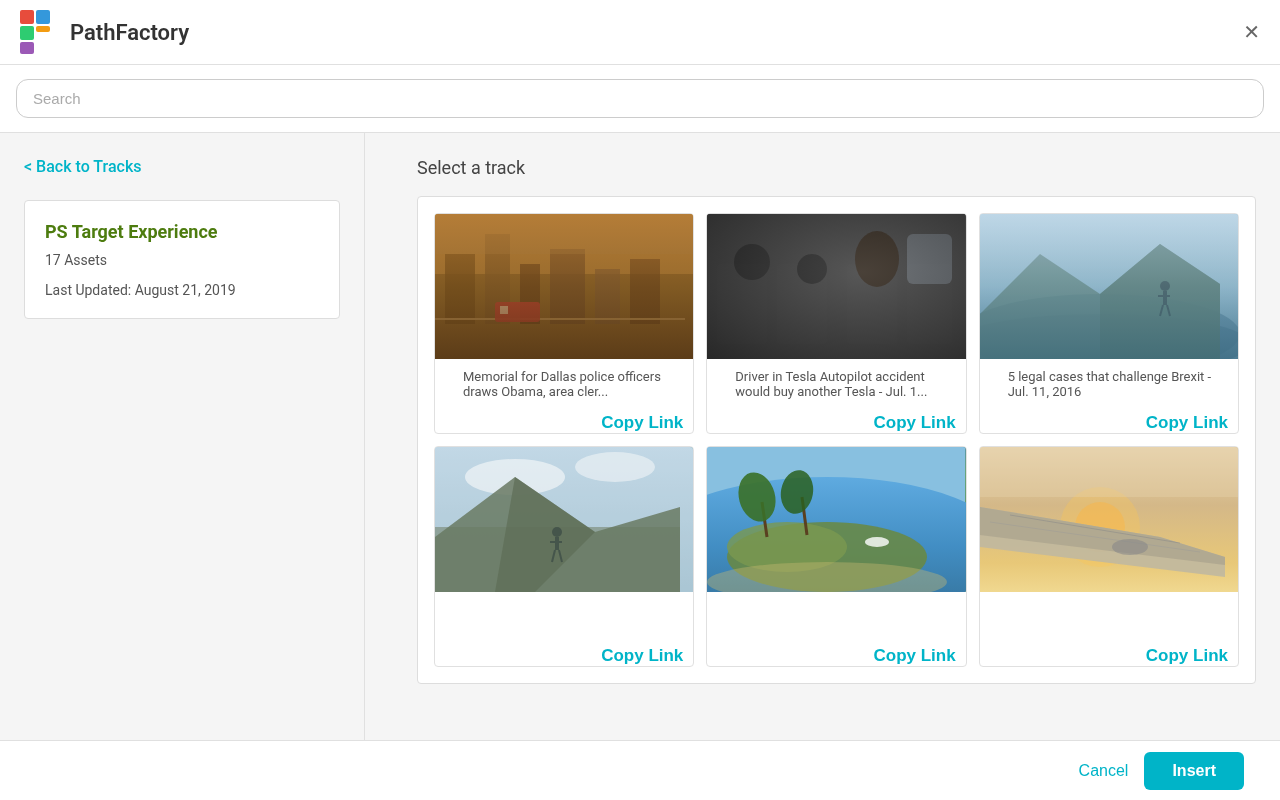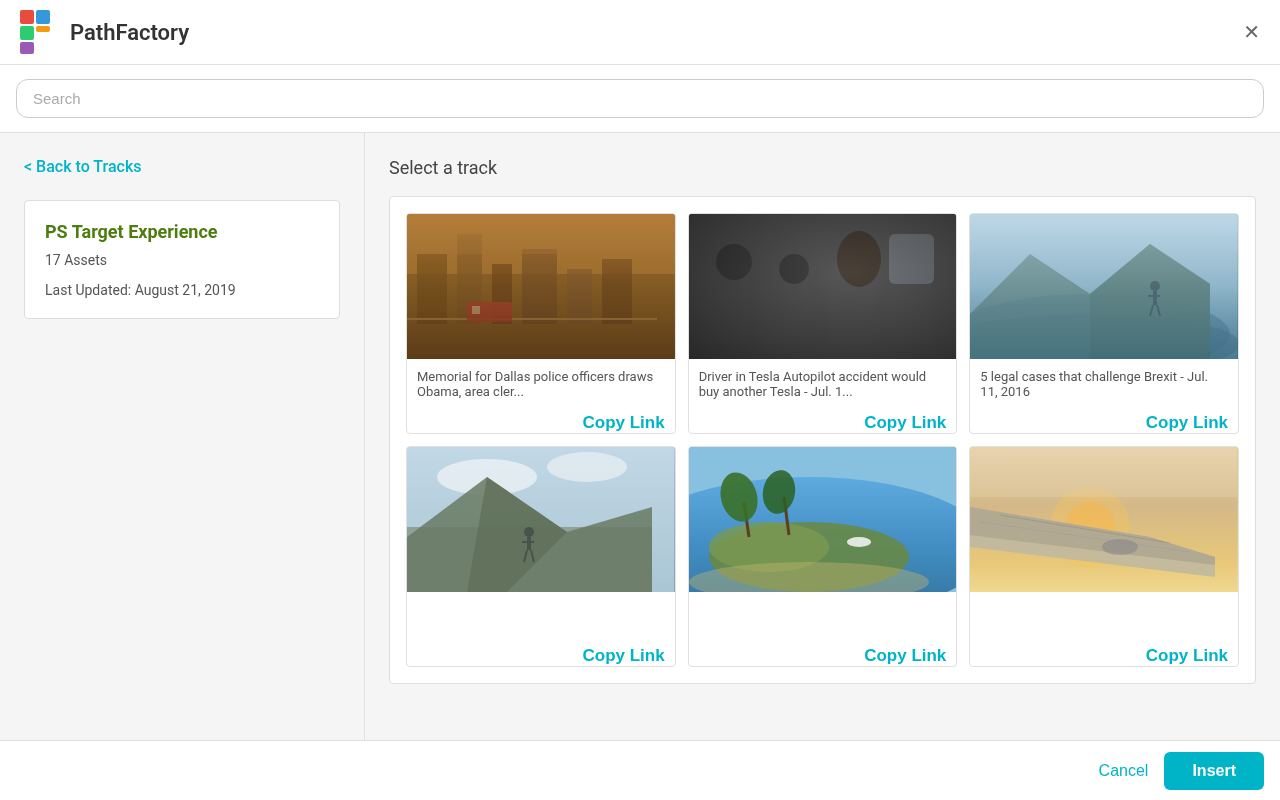--- a/index.html
+++ b/index.html
@@ -63,20 +63,21 @@
       color: #333;
       outline: none;
     }
     .search-input::placeholder { color: #aaa; }
 
     
     .main-content {
       display: flex;
       height: calc(800px - 65px - 53px - 60px);
       background: #f5f5f5;
+      gap: 28px;
     }
 
     
     .sidebar {
       width: 365px;
       min-width: 365px;
       background: #f5f5f5;
       padding: 24px 24px;
       border-right: 1px solid #e0e0e0;
     }
@@ -151,20 +152,21 @@
       display: block;
     }
     .track-item-body {
       padding: 10px 10px 8px;
     }
     .track-item-title {
       font-size: 13px;
       color: #555;
       margin-bottom: 8px;
       min-height: 36px;
+      margin-left: 18px;
     }
     .copy-link-btn {
       color: #00b4c8;
       font-size: 17px;
       font-weight: 600;
       background: none;
       border: none;
       cursor: pointer;
       padding: 0;
       float: right;
@@ -230,21 +232,21 @@
     .footer {
       position: fixed;
       bottom: 0;
       width: 1280px;
       height: 60px;
       background: #ffffff;
       border-top: 1px solid #e0e0e0;
       display: flex;
       align-items: center;
       justify-content: flex-end;
-      padding: 0 16px;
+      padding: 0 36px;
       gap: 16px;
     }
     .cancel-btn {
       background: none;
       border: none;
       color: #00b4c8;
       font-size: 16px;
       font-weight: 500;
       cursor: pointer;
     }

